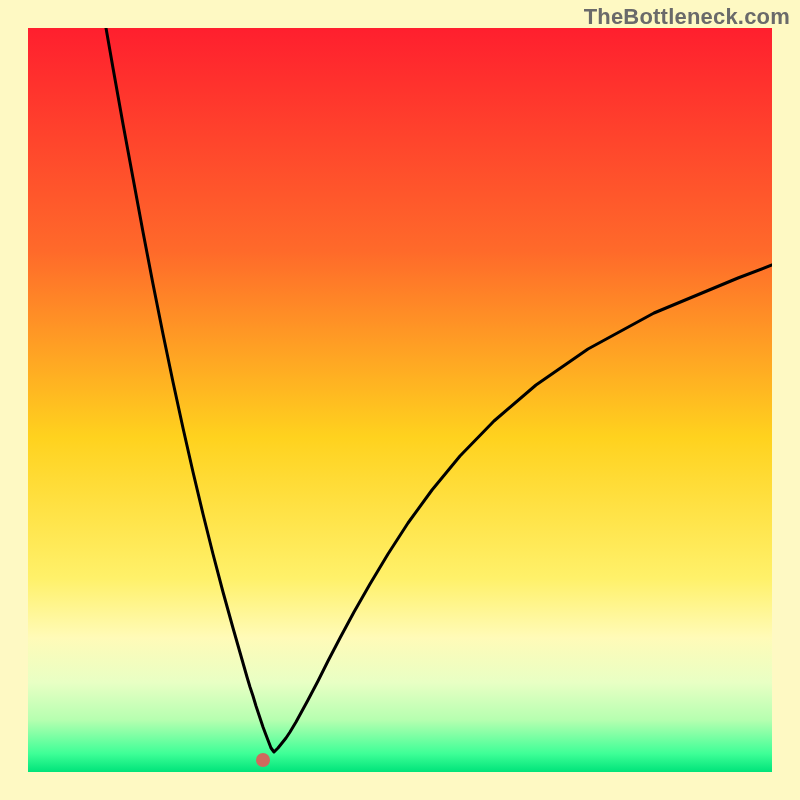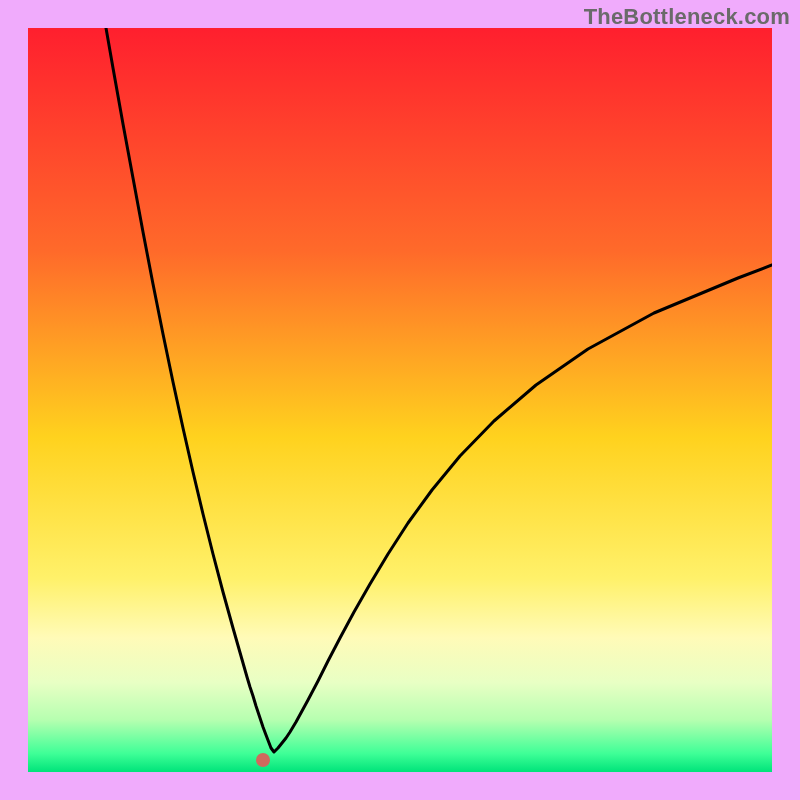--- a/index.html
+++ b/index.html
@@ -9,21 +9,21 @@
     height: 800px;
     background: #000;
     overflow: hidden;
   }
   .frame {
     position: absolute;
     left: 0;
     top: 0;
     width: 800px;
     height: 800px;
-    background: #f0abfc;
+    background: #fef9c3;
   }
   .plot-area {
     position: absolute;
     left: 28px;
     top: 28px;
     width: 744px;
     height: 744px;
     overflow: hidden;
   }
   .watermark {

